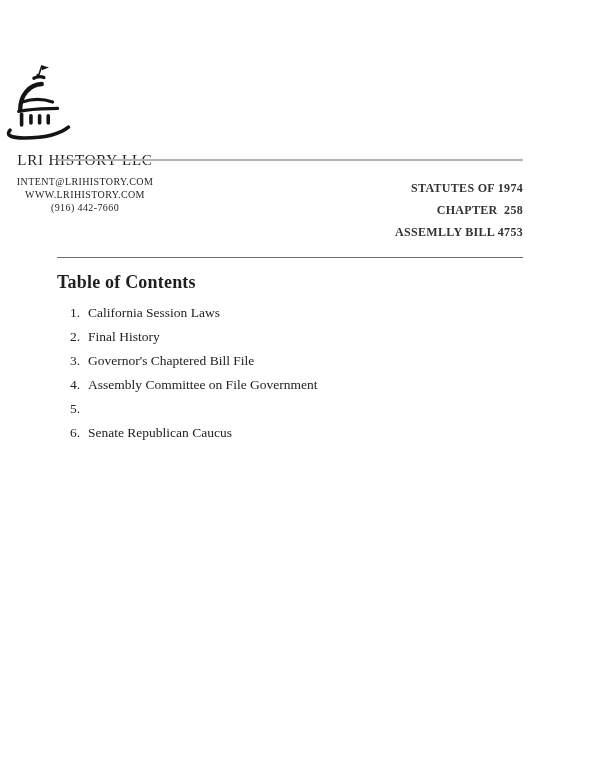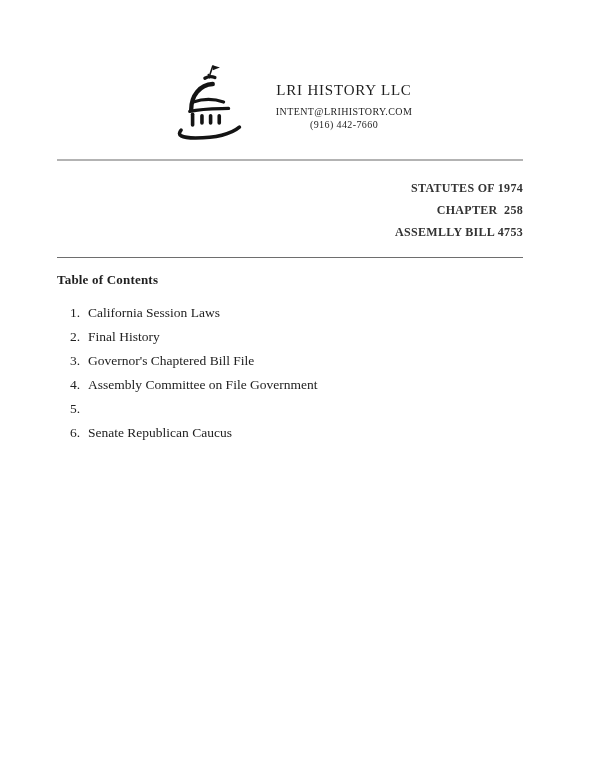--- a/index.html
+++ b/index.html
@@ -15,21 +15,22 @@
   }
 
   
   .letterhead {
     position: absolute;
     top: 60px;
     left: 0;
     width: 100%;
     display: flex;
     justify-content: center;
-    align-items: center;
+    align-items: flex-start;
+    flex-direction: column;
   }
   .logo-box {
     width: 72px;
     height: 80px;
     margin-right: 16px;
     margin-top: 2px;
     flex: 0 0 auto;
   }
   .header-text {
     width: 170px;
@@ -76,21 +77,21 @@
     line-height: 22px;
     letter-spacing: 0.3px;
     white-space: pre; 
   }
 
   
   .toc-heading {
     position: absolute;
     top: 272px;
     left: 57px;
-    font-size: 13px;
+    font-size: 18px;
     font-weight: bold;
     color: #1f1f1f;
     letter-spacing: 0.2px;
   }
   .toc-list {
     position: absolute;
     top: 305px;
     left: 70px;
     list-style: none;
   }
@@ -136,20 +137,21 @@
           <path d="M55 74 L55 84" stroke-width="5"></path>
           <path d="M67 74 L67 84" stroke-width="5"></path>
 
           <path d="M14 94 C 8 101, 14 105, 34 105 C 62 105, 84 99, 95 90" stroke-width="5"></path>
         </g>
       </svg>
     </div>
     <div class="header-text">
       <div class="company-name">LRI HISTORY LLC</div>
       <div class="contact-line">INTENT@LRIHISTORY.COM</div>
+      <div class="contact-line">WWW.LRIHISTORY.COM</div>
       <div class="contact-line">(916) 442-7660</div>
     </div>
   </div>
 
   <hr class="rule rule-1">
   <hr class="rule rule-2">
 
   <div class="case-info">
     <div class="case-line">STATUTES OF 1974</div>
     <div class="case-line">CHAPTER  258</div>

